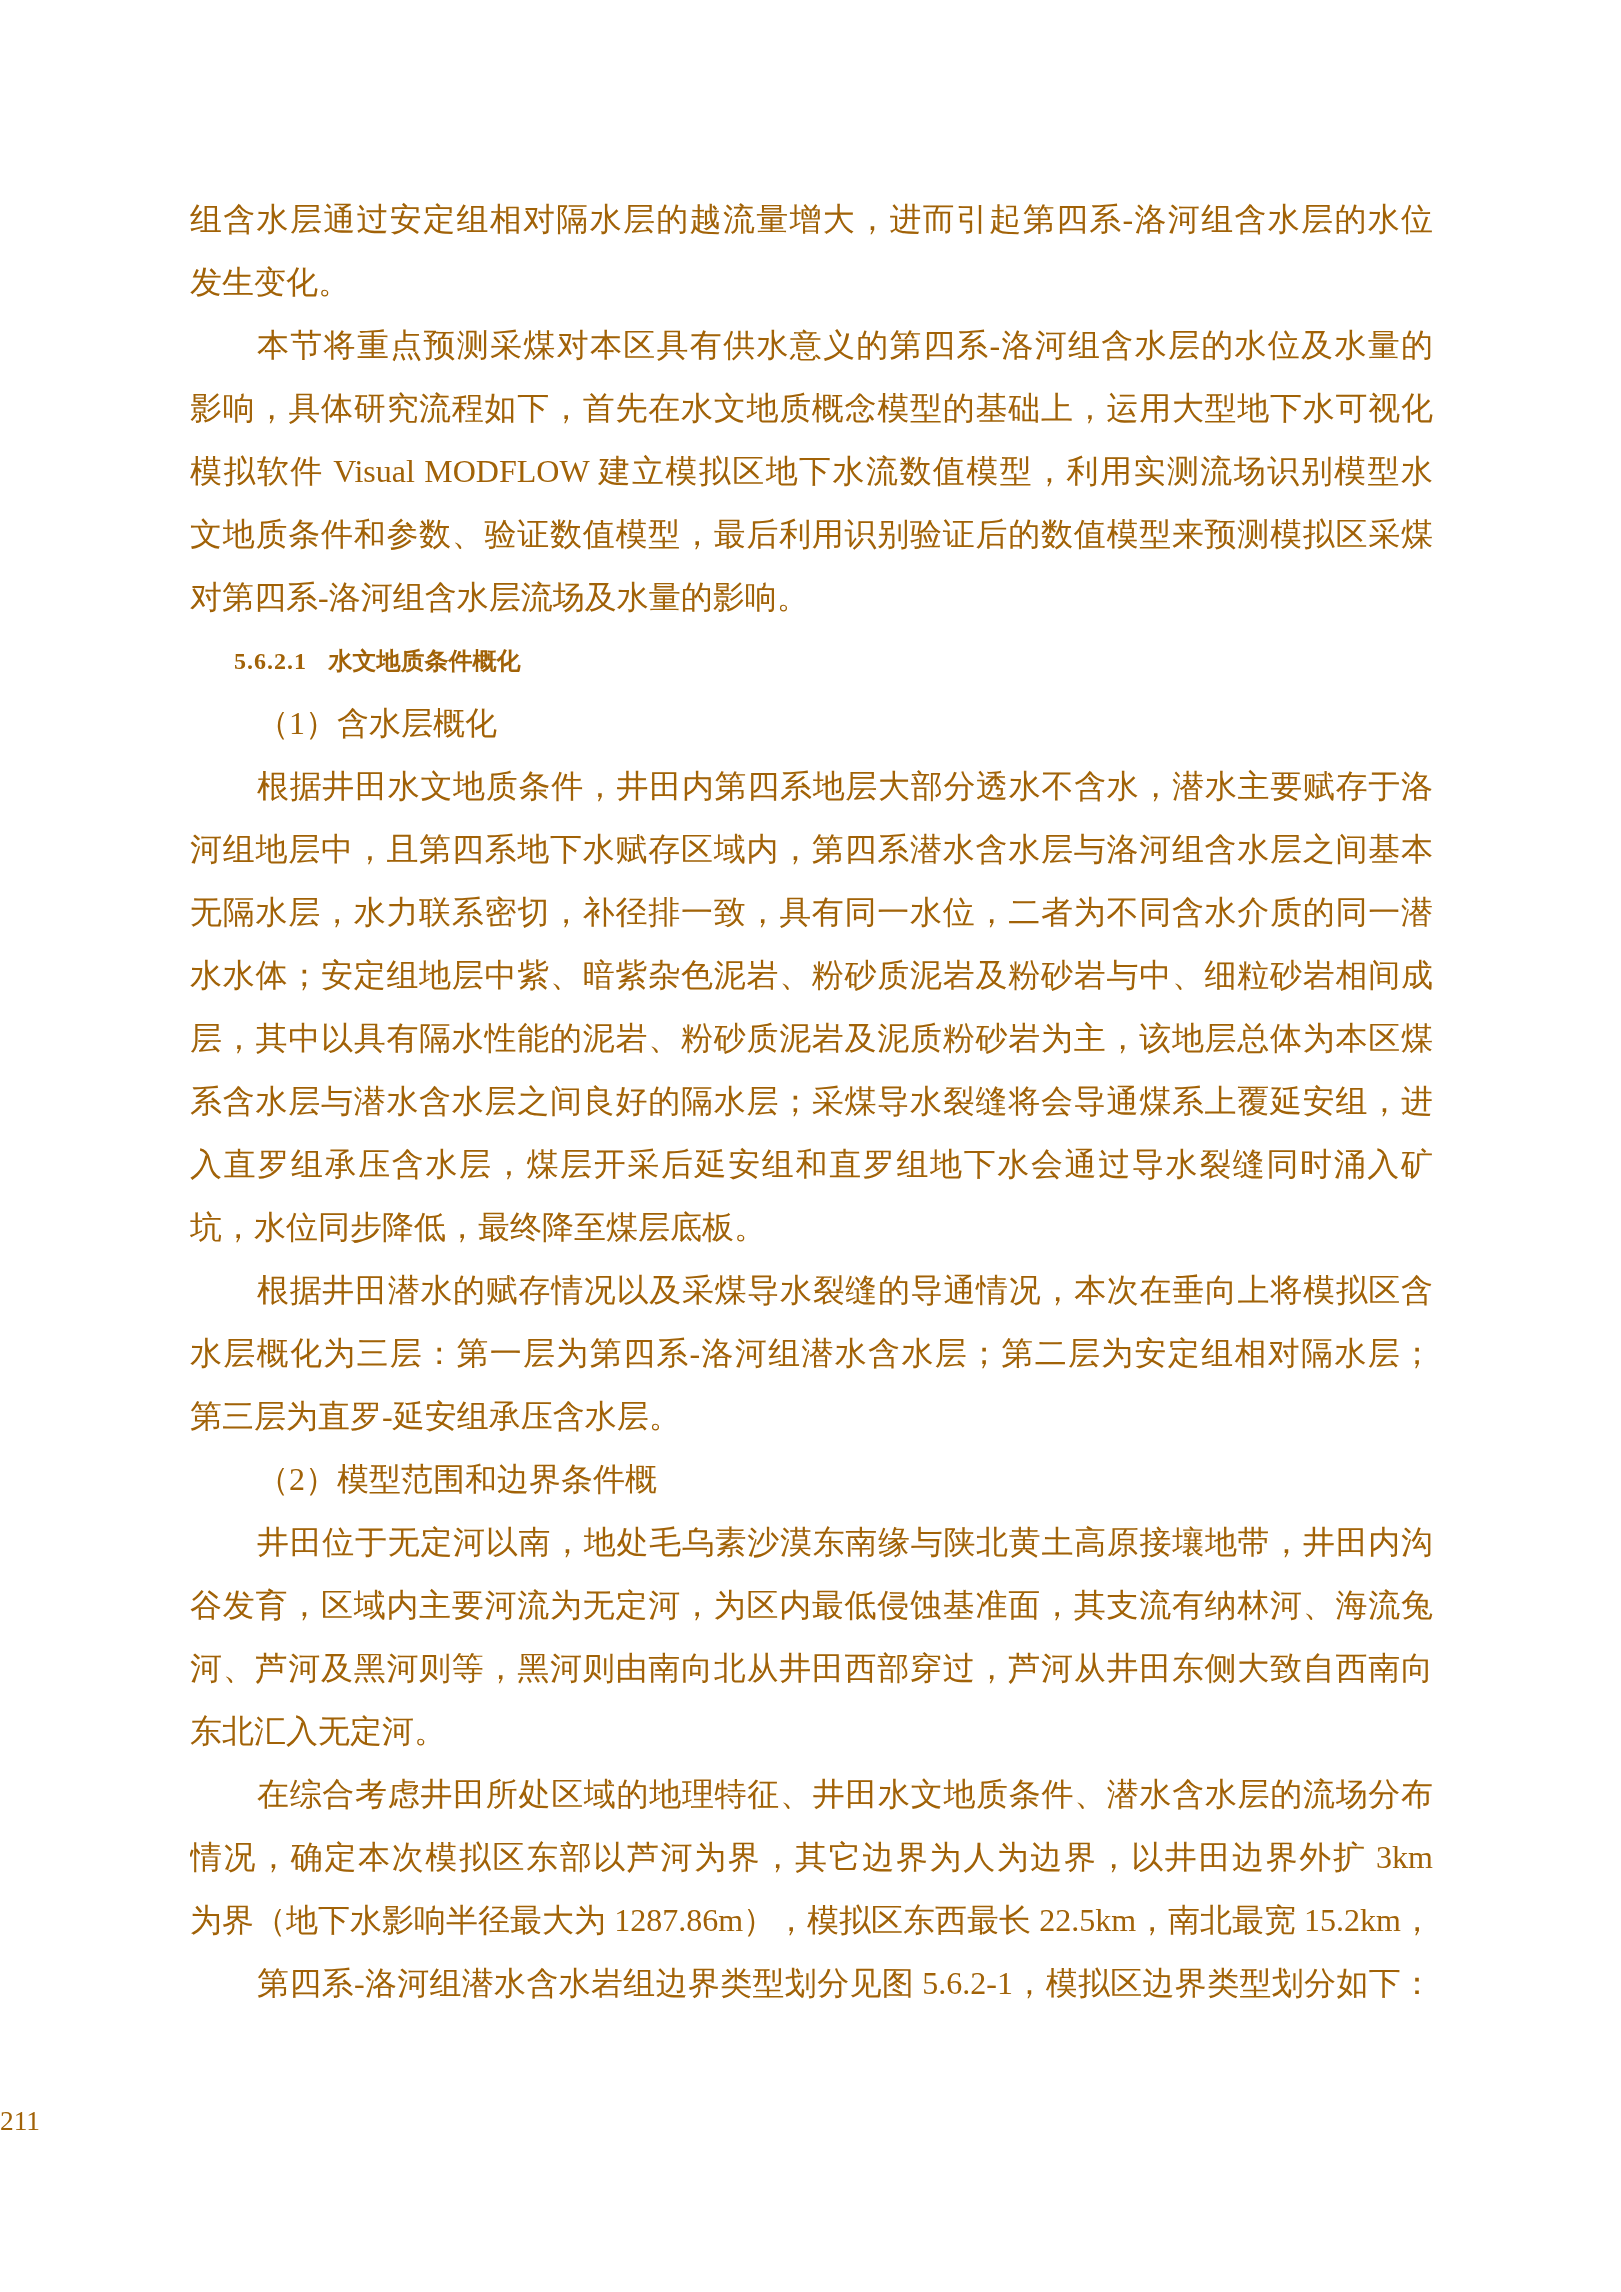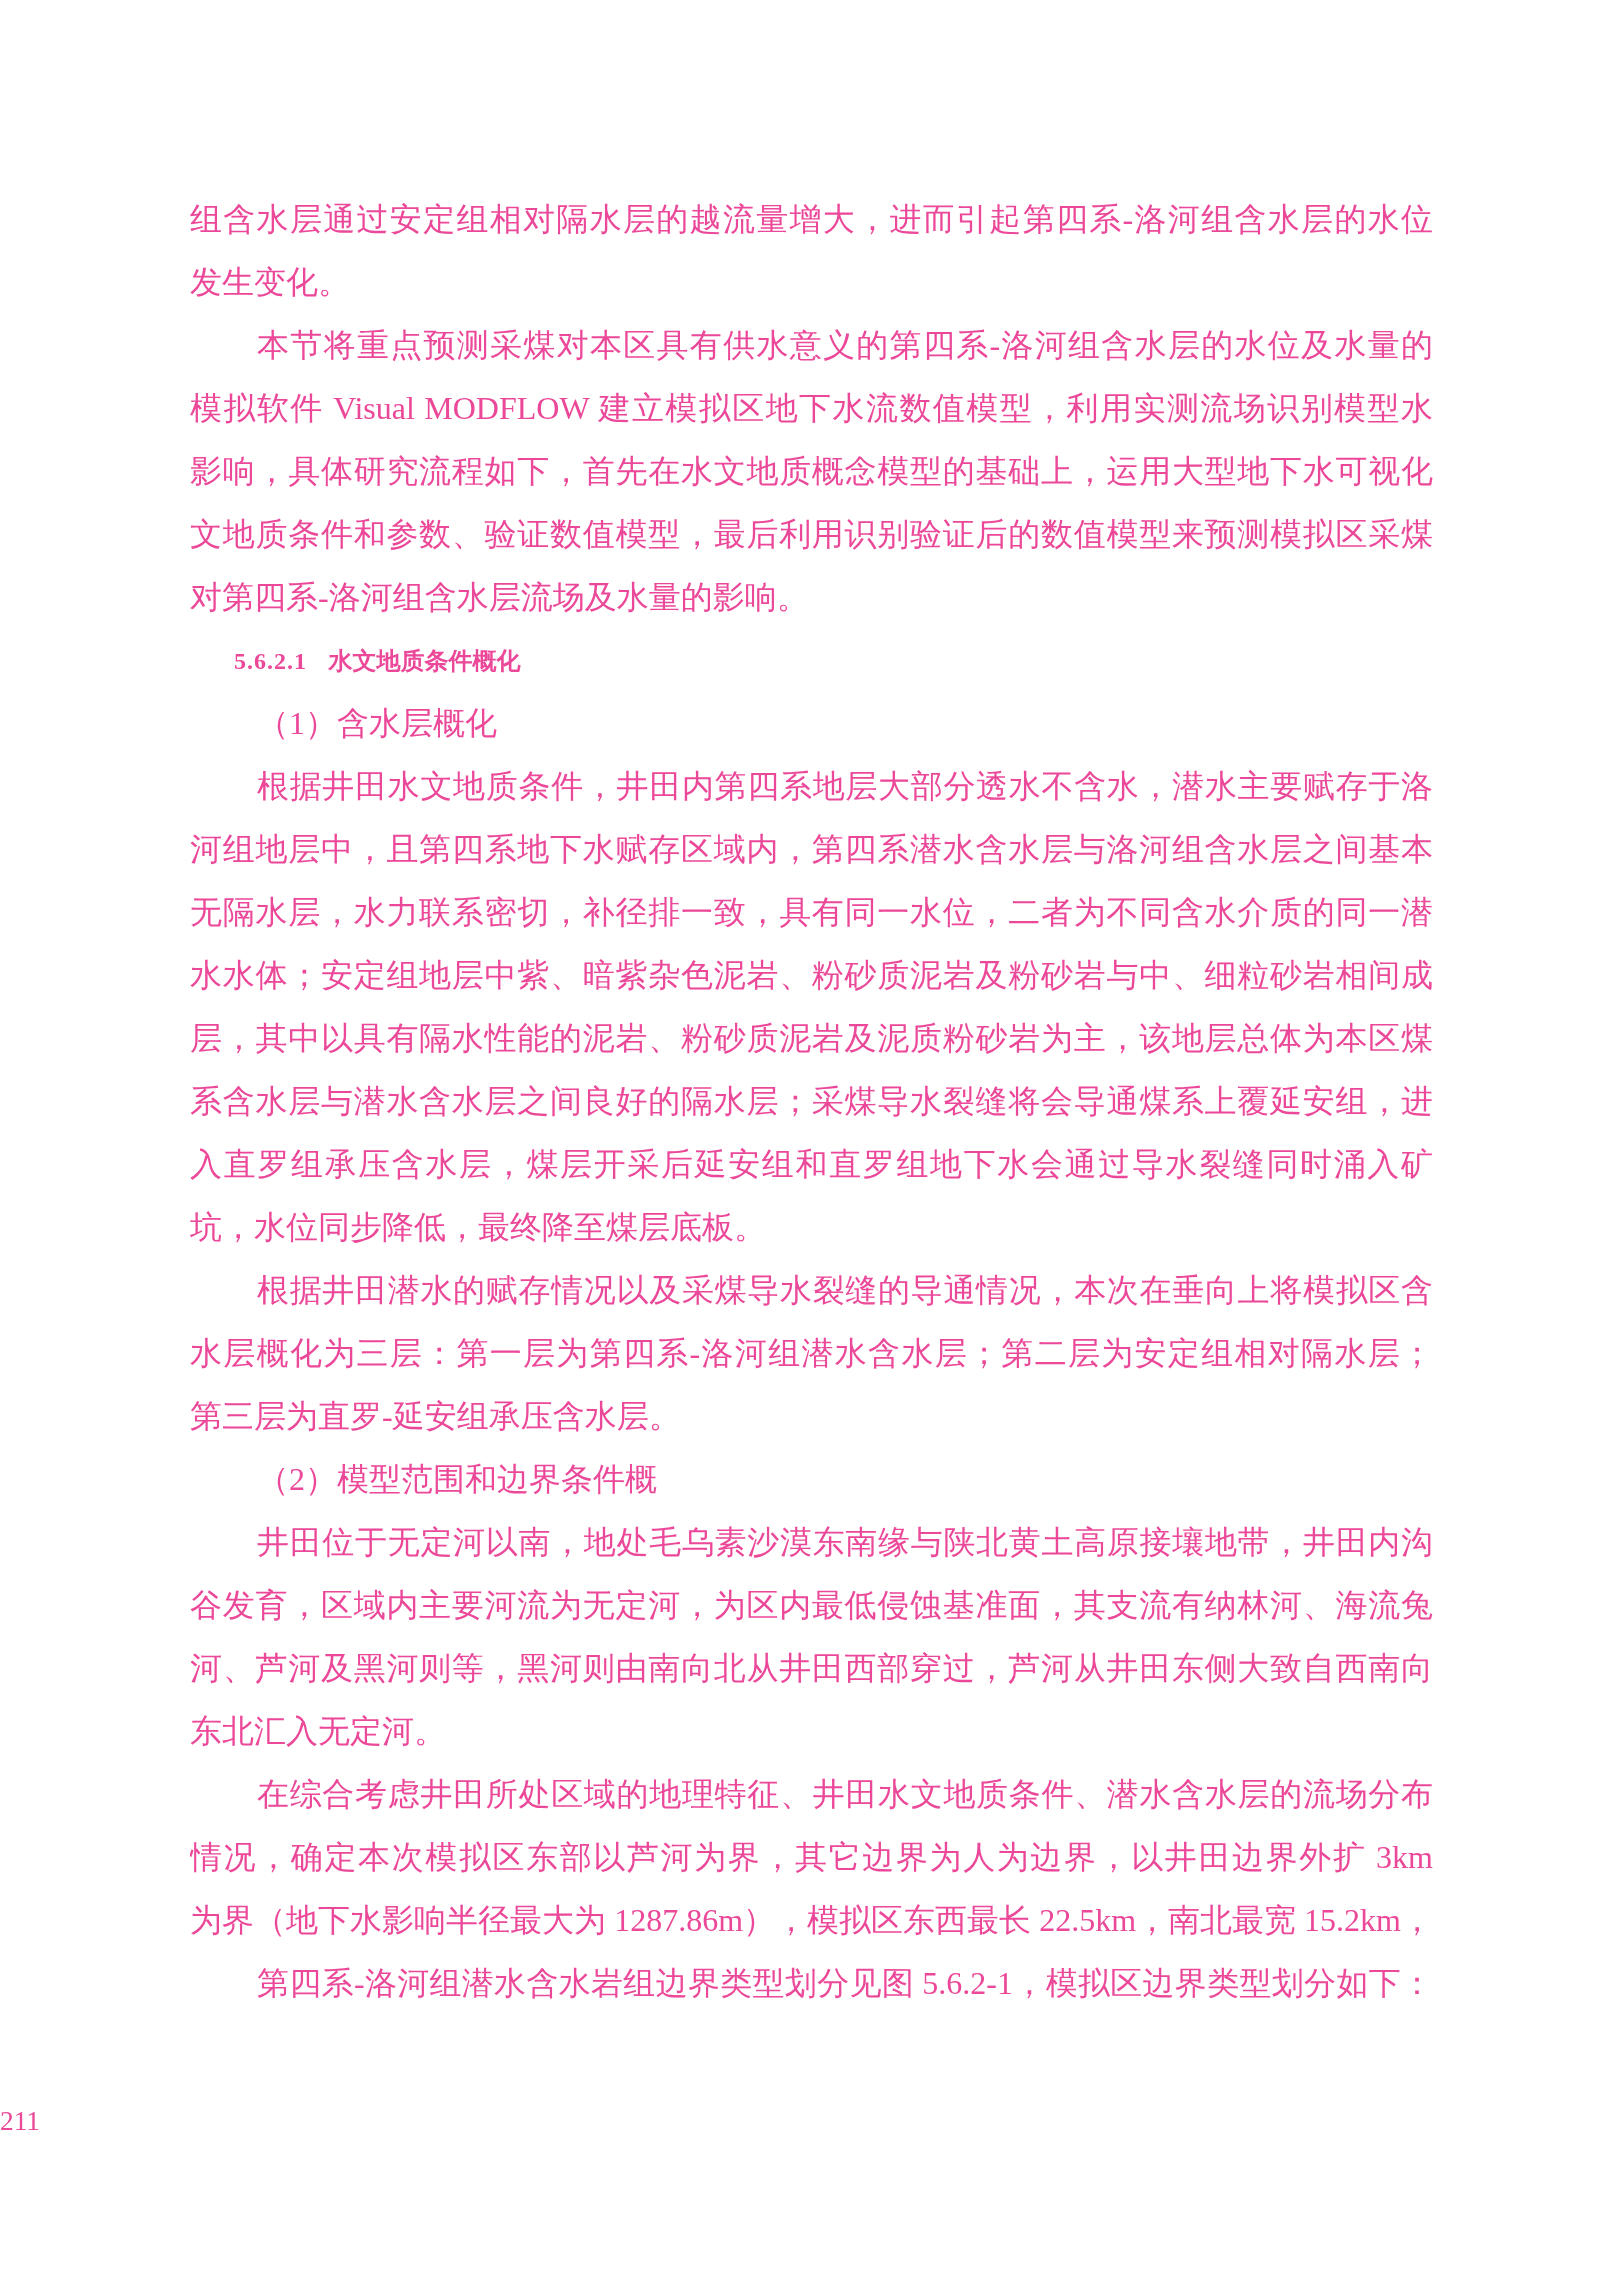--- a/index.html
+++ b/index.html
@@ -1,21 +1,21 @@
 <!DOCTYPE html>
 <html><head>
 <meta charset="utf-8">
 <style>
   html, body { margin: 0; padding: 0; background: #ffffff; }
   .page {
     position: relative;
     width: 1621px;
     height: 2258px;
     background: #ffffff;
-    color: #ec4899;
+    color: #a16207;
     font-family: "Liberation Serif", "DejaVu Serif", serif;
     overflow: hidden;
   }
   .content {
     position: absolute;
     left: 190px;
     top: 188px;
     width: 1243px;
   }
   .line {
@@ -57,22 +57,22 @@
   }
 </style>
 </head>
 <body>
 
 <div class="page">
   <div class="content">
       <div class="line just">组含水层通过安定组相对隔水层的越流量增大，进而引起第四系-洛河组含水层的水位</div>
       <div class="line">发生变化。</div>
       <div class="line indent just">本节将重点预测采煤对本区具有供水意义的第四系-洛河组含水层的水位及水量的</div>
+      <div class="line just">影响，具体研究流程如下，首先在水文地质概念模型的基础上，运用大型地下水可视化</div>
       <div class="line just">模拟软件 Visual MODFLOW 建立模拟区地下水流数值模型，利用实测流场识别模型水</div>
-      <div class="line just">影响，具体研究流程如下，首先在水文地质概念模型的基础上，运用大型地下水可视化</div>
       <div class="line just">文地质条件和参数、验证数值模型，最后利用识别验证后的数值模型来预测模拟区采煤</div>
       <div class="line">对第四系-洛河组含水层流场及水量的影响。</div>
       <div class="line heading"><span class="h-num">5.6.2.1</span><span class="h-title">水文地质条件概化</span></div>
       <div class="line indent">（1）含水层概化</div>
       <div class="line indent just">根据井田水文地质条件，井田内第四系地层大部分透水不含水，潜水主要赋存于洛</div>
       <div class="line just">河组地层中，且第四系地下水赋存区域内，第四系潜水含水层与洛河组含水层之间基本</div>
       <div class="line just">无隔水层，水力联系密切，补径排一致，具有同一水位，二者为不同含水介质的同一潜</div>
       <div class="line just">水水体；安定组地层中紫、暗紫杂色泥岩、粉砂质泥岩及粉砂岩与中、细粒砂岩相间成</div>
       <div class="line just">层，其中以具有隔水性能的泥岩、粉砂质泥岩及泥质粉砂岩为主，该地层总体为本区煤</div>
       <div class="line just">系含水层与潜水含水层之间良好的隔水层；采煤导水裂缝将会导通煤系上覆延安组，进</div>

